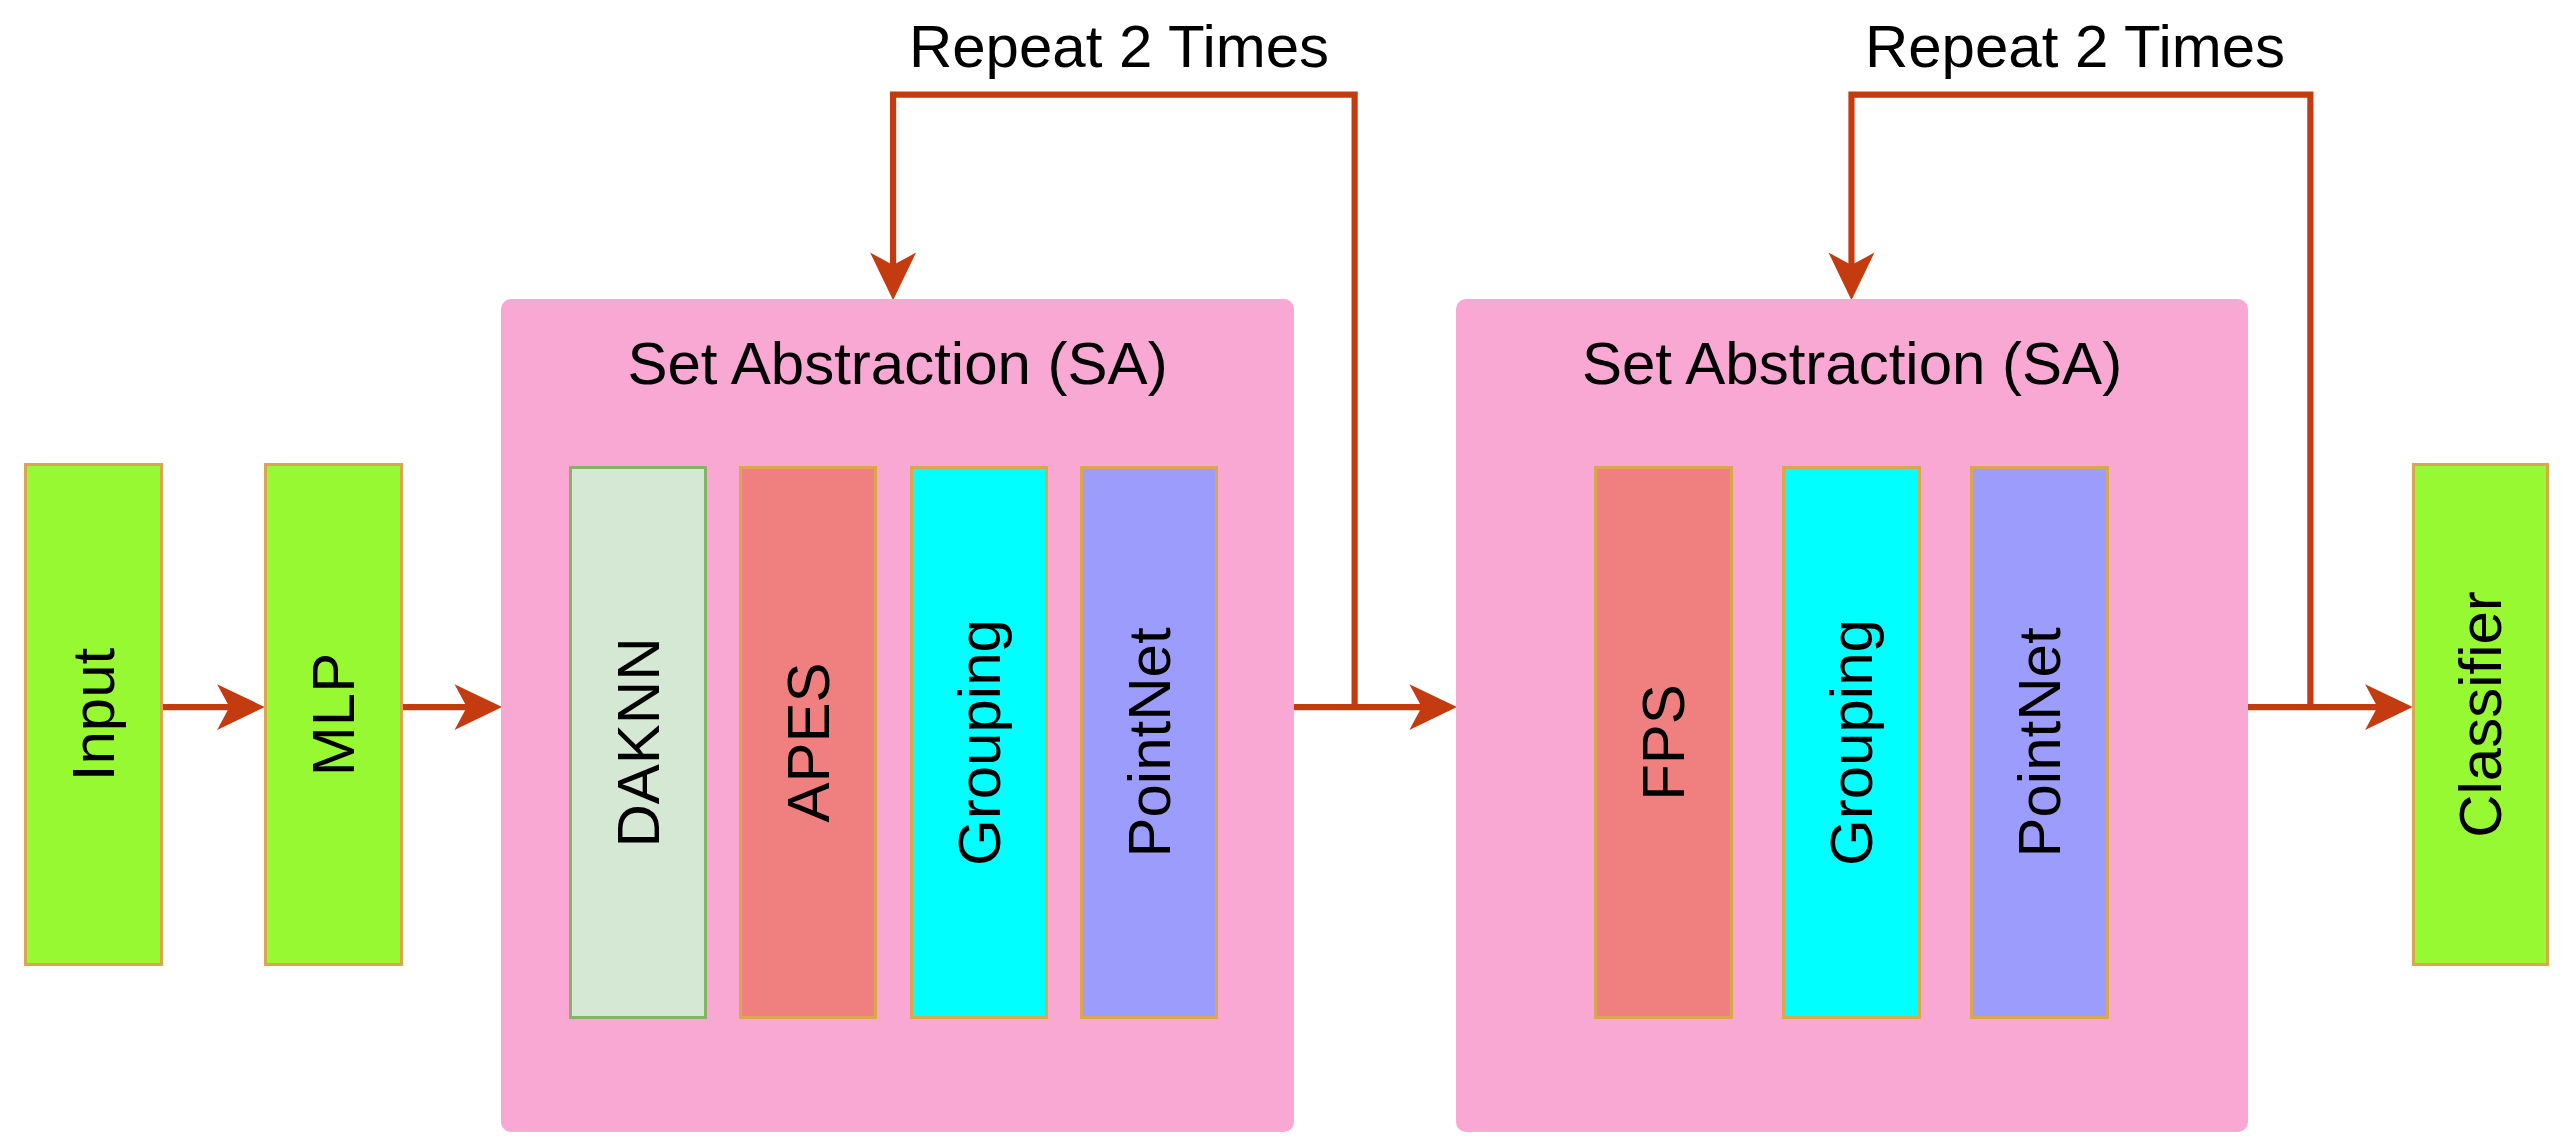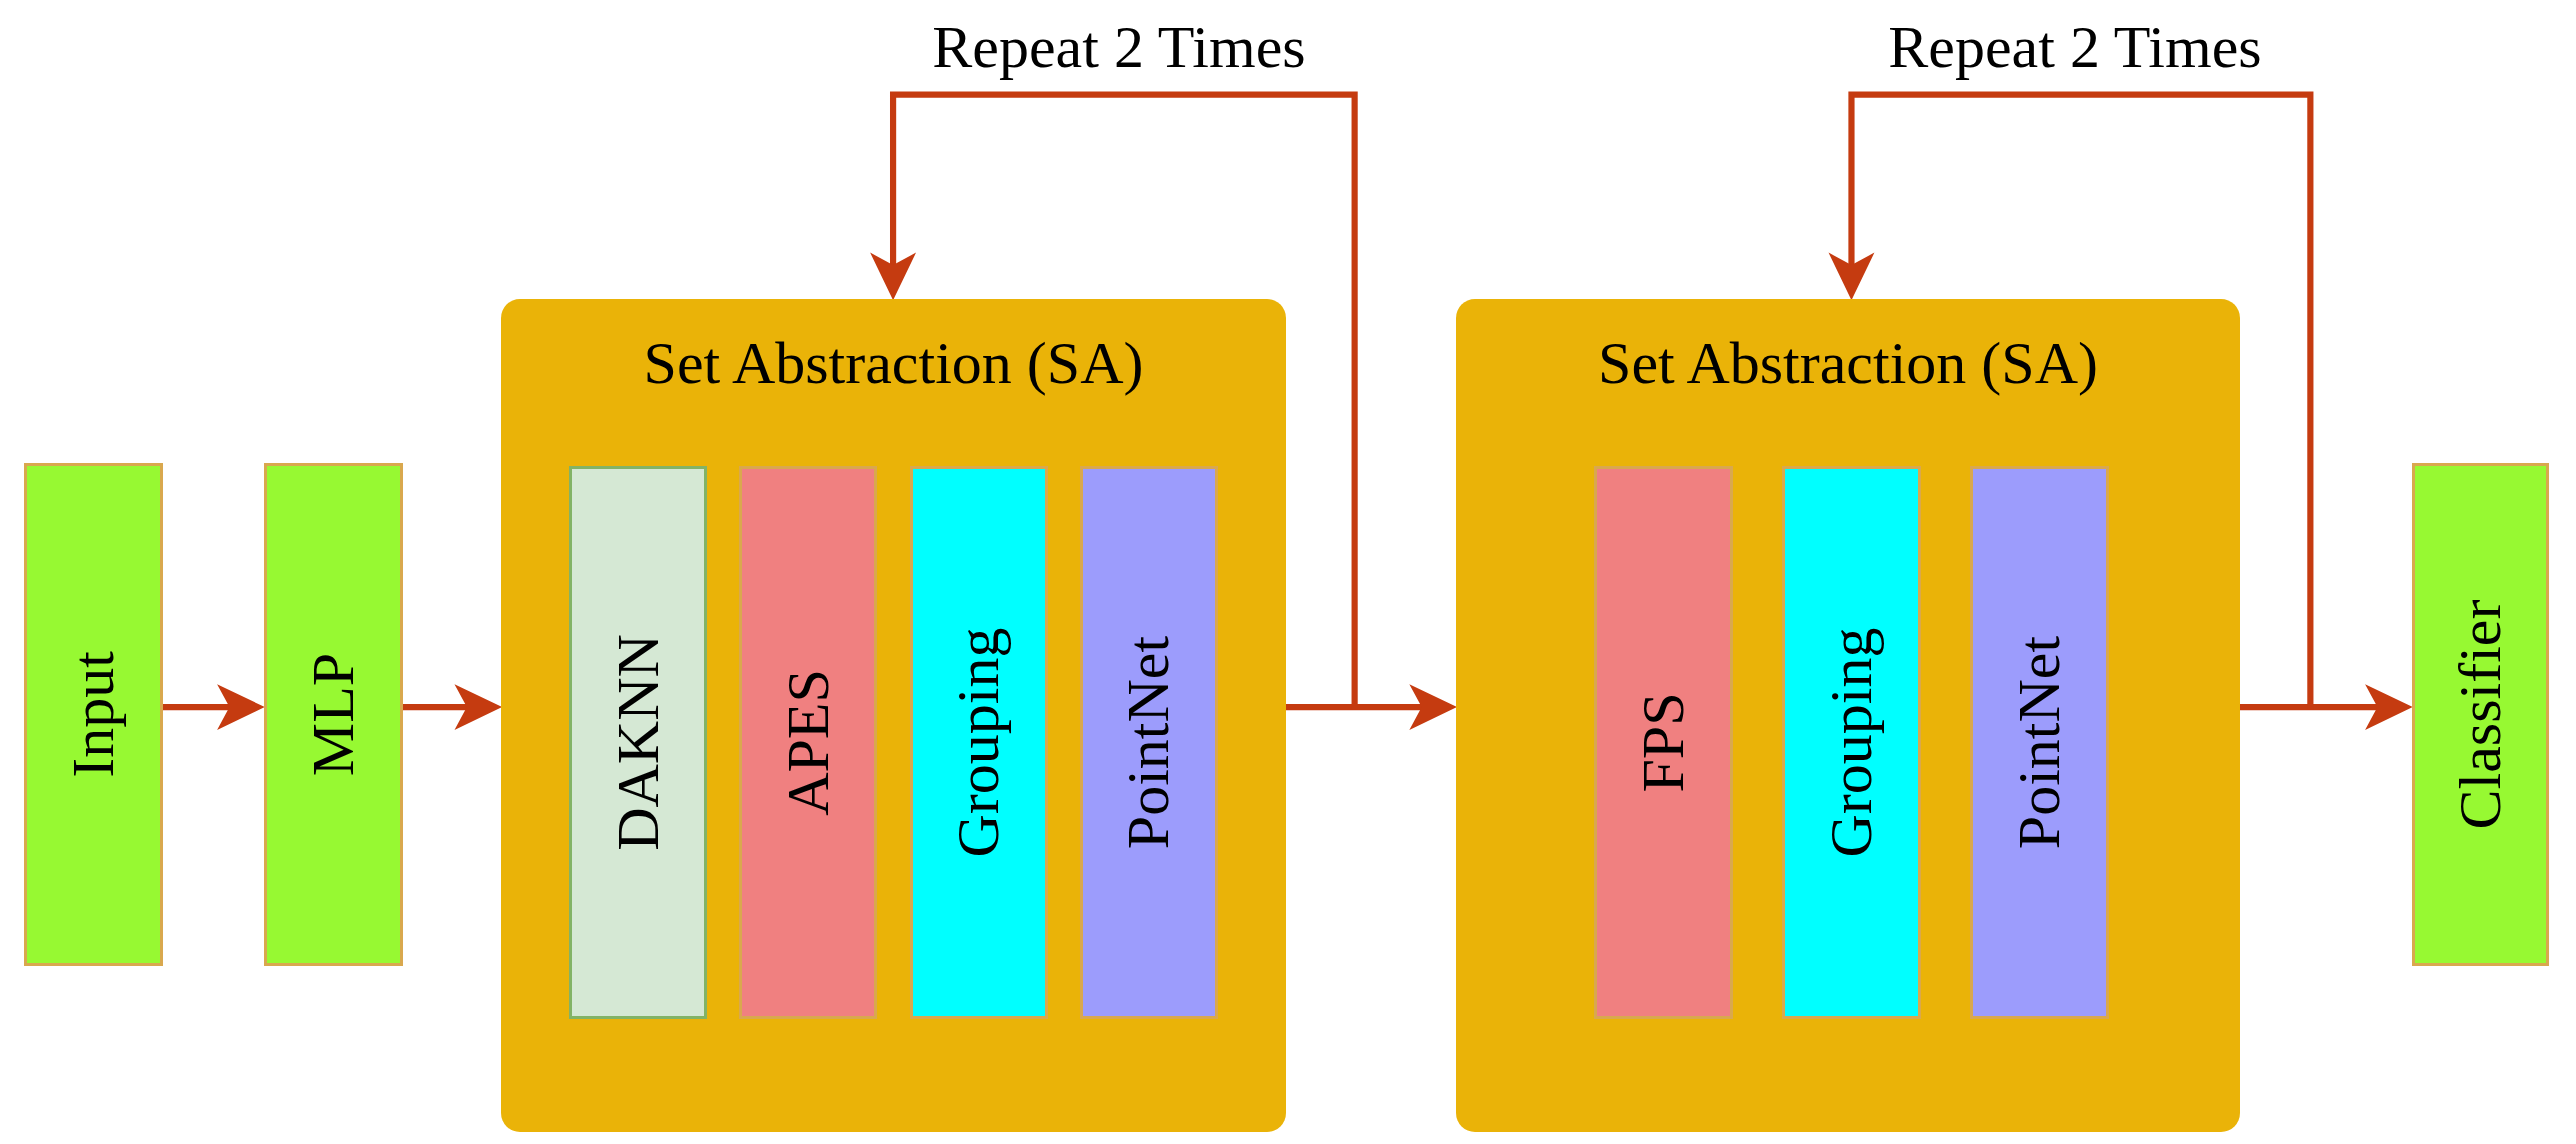--- a/index.html
+++ b/index.html
@@ -1,20 +1,20 @@
 <!DOCTYPE html>
 <html style="font-size:14px"><head>
 <meta charset="utf-8">
 <style>
   html,body{margin:0;padding:0;background:#ffffff;}
   .canvas{
     position:relative;
     width:2576px;height:1145px;
     background:#ffffff;
-    font-family:Liberation Serif, serif;
+    font-family:Liberation Sans, sans-serif;
     color:#000;
     overflow:hidden;
   }
   .arrows{position:absolute;left:0;top:0;pointer-events:none;}
   .repeat-label{
     position:absolute;
     transform:translateX(-50%);
     font-size:60px;
     line-height:1.1;
     white-space:nowrap;
@@ -31,22 +31,23 @@
     font-size:60px;
     color:#000;
   }
   .green-box{background:#97F932;border:3.5px solid #D9A84E;}
   .pale-green-box{background:#D5E8D4;border:3.5px solid #82B366;}
   .salmon-box{background:#F08080;border:3.5px solid #D9A84E;}
   .cyan-box{background:#00FFFF;border:3.5px solid #D9A84E;}
   .purple-box{background:#9C9CFC;border:3.5px solid #D9A84E;}
   .sa-block{
     position:absolute;
-    background:#eab308;
-    border-radius:19px;
+    background:#f9a8d4;
+    border-radius:10px;
+    padding-left:8px;
   }
   .sa-title{
     position:absolute;
     top:30px;left:0;right:0;
     text-align:center;
     font-size:60px;
     white-space:nowrap;
     color:#000;
   }
 </style>

